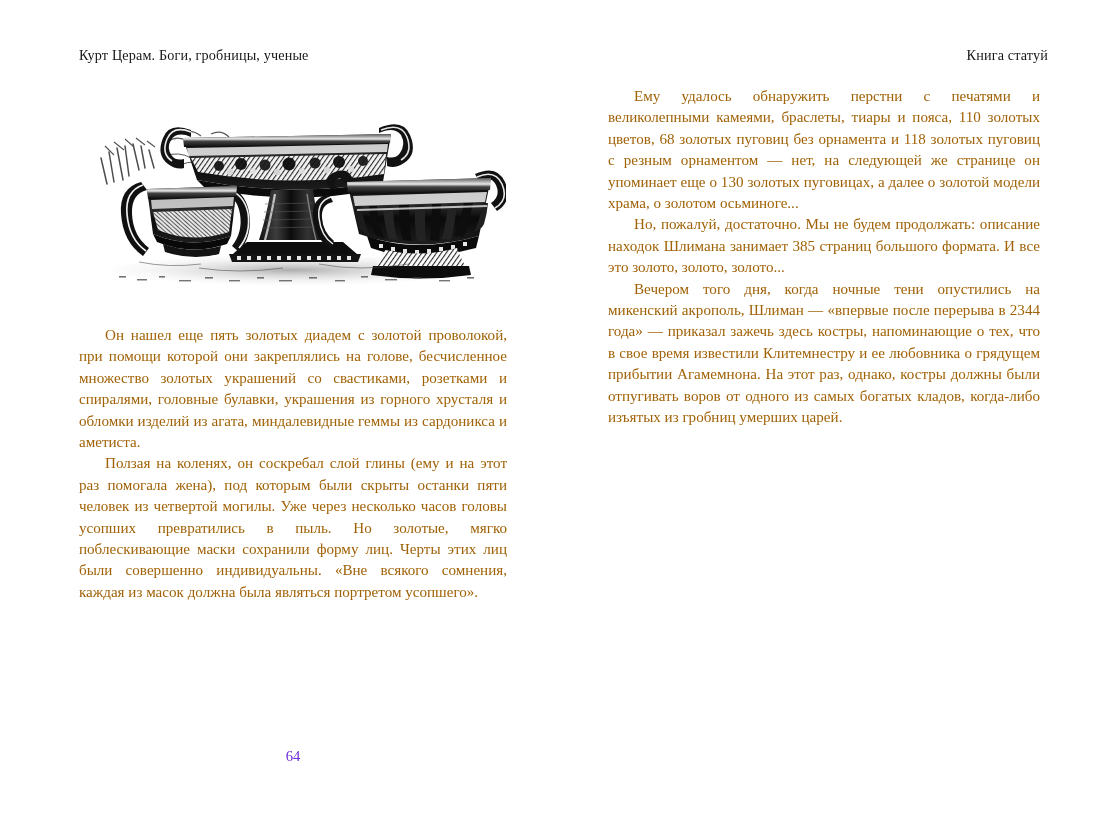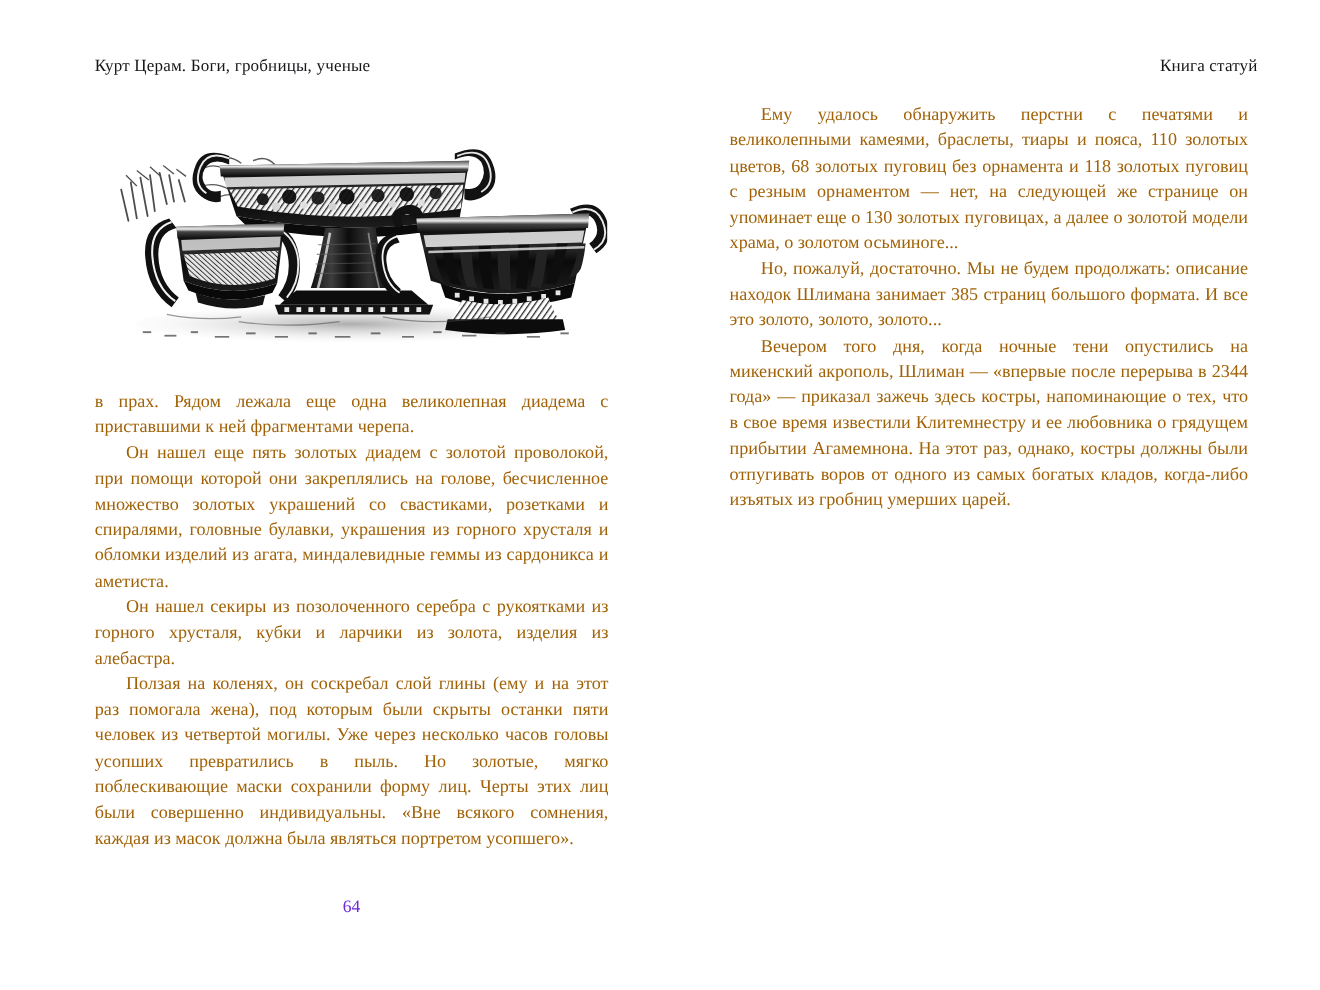--- a/index.html
+++ b/index.html
@@ -283,23 +283,21 @@
         <g opacity="0.55" stroke="#4a4a4a" stroke-width="1" fill="none">
           <path d="M60 176 q30 6 62 2"></path>
           <path d="M120 182 q40 6 84 0"></path>
           <path d="M240 178 q40 8 90 0"></path>
         </g>
       </svg>
 
     </div>
 
     <div class="textcol col-left">
-      <p class="noindent">в прах. Рядом лежала еще одна великолепная диадема с приставшими к ней фрагментами черепа.</p>
       <p>Он нашел еще пять золотых диадем с золотой проволокой, при помощи которой они закреплялись на голове, бесчисленное множество золотых украшений со свастиками, розетками и спиралями, головные булавки, украшения из горного хрусталя и обломки изделий из агата, миндалевидные геммы из сардоникса и аметиста.</p>
-      <p>Он нашел секиры из позолоченного серебра с рукоятками из горного хрусталя, кубки и ларчики из золота, изделия из алебастра.</p>
       <p>Ползая на коленях, он соскребал слой глины (ему и на этот раз помогала жена), под которым были скрыты останки пяти человек из четвертой могилы. Уже через несколько часов головы усопших превратились в пыль. Но золотые, мягко поблескивающие маски сохранили форму лиц. Черты этих лиц были совершенно индивидуальны. «Вне всякого сомнения, каждая из масок должна была являться портретом усопшего».</p>
     </div>
 
     <div class="folio">64</div>
   </div>
 
   <div class="page page-right">
     <div class="runhead runhead-right">Книга статуй</div>
   </div>
 

